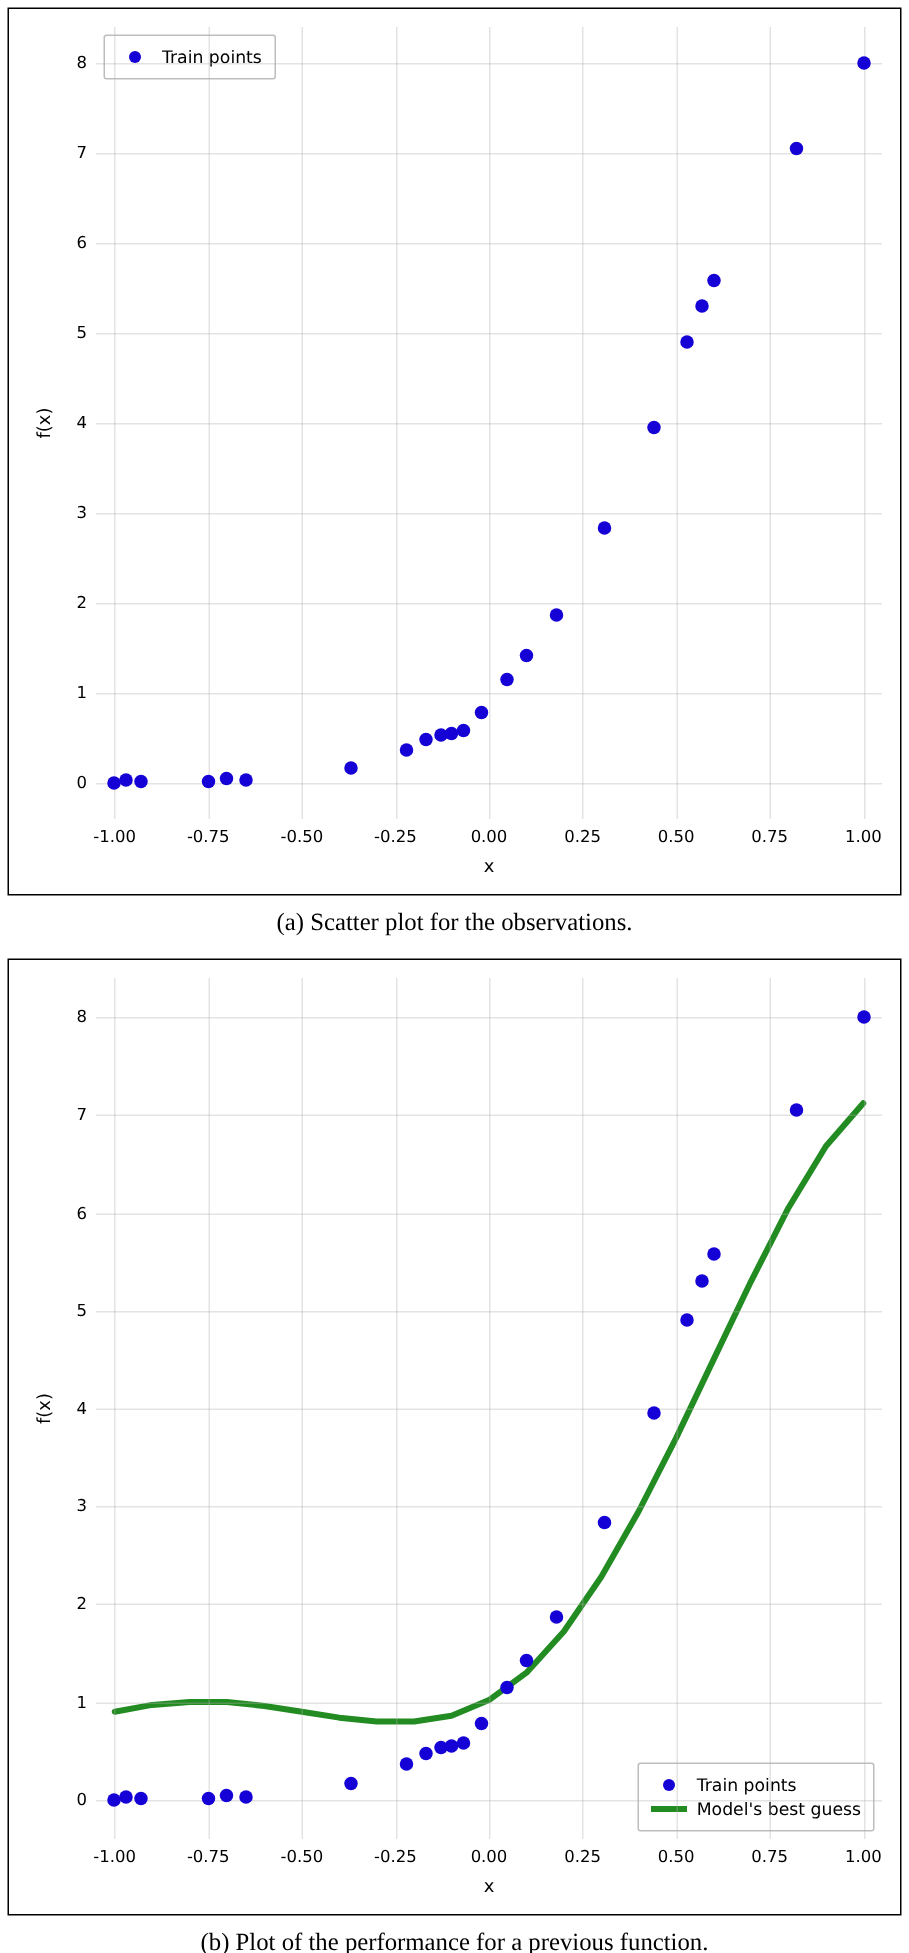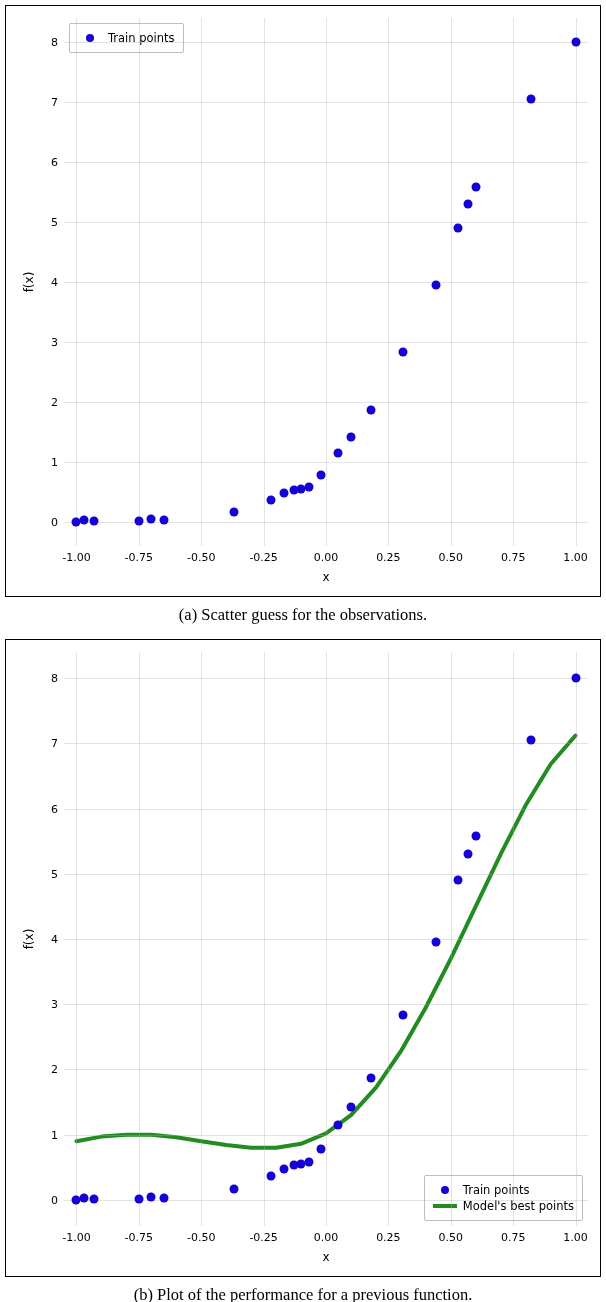--- a/index.html
+++ b/index.html
@@ -163,35 +163,35 @@
       <div class="point" style="left: 306.914px; bottom: 136.2px; background: rgb(21, 0, 213);"></div>
       <div class="point" style="left: 339.352px; bottom: 193.8px; background: rgb(21, 0, 213);"></div>
       <div class="point" style="left: 371.79px; bottom: 261px; background: rgb(21, 0, 213);"></div>
       <div class="point" style="left: 394.248px; bottom: 318px; background: rgb(21, 0, 213);"></div>
       <div class="point" style="left: 404.229px; bottom: 342px; background: rgb(21, 0, 213);"></div>
       <div class="point" style="left: 411.714px; bottom: 358.8px; background: rgb(21, 0, 213);"></div>
       <div class="point" style="left: 466.61px; bottom: 447px; background: rgb(21, 0, 213);"></div>
       <div class="point" style="left: 511.524px; bottom: 504px; background: rgb(21, 0, 213);"></div>
     </div>
 </div>
-<div class="caption">(a) Scatter guess for the observations.</div>
+<div class="caption">(a) Scatter plot for the observations.</div>
 
 <div class="chart-container chart-b">
   <div class="plot-area" id="plot-b">
     <svg class="curve" id="curve-b" viewBox="0 0 524 574">
         <path d="M12.5 489.2 L37.4 484.6 L62.4 482.7 L87.3 482.7 L112.3 485.3 L137.2 489.2 L162.2 493.1 L187.1 495.7 L212.1 495.7 L237.0 491.8 L262.0 481.4 L287.0 463.1 L311.9 435.7 L336.9 399.2 L361.8 355.5 L386.8 306.6 L411.7 254.4 L436.7 202.2 L461.6 153.3 L486.6 112.2 L511.5 83.5 " stroke="#228B22" stroke-width="4" fill="none" stroke-linecap="round" stroke-linejoin="round"></path>
       </svg>
     <div class="legend legend-b">
       <div class="legend-row">
         <span class="legend-dot"></span>
         <span>Train points</span>
       </div>
       <div class="legend-row">
         <span class="legend-line"></span>
-        <span>Model's best points</span>
+        <span>Model's best guess</span>
       </div>
     </div>
     <span class="axis-label-x">x</span>
     <span class="axis-label-y">f(x)</span>
   <div class="grid-line-v" style="left: 12.4762px;"></div>
       <div class="tick-label-x" style="left: 12.4762px;">-1.00</div>
       <div class="grid-line-v" style="left: 74.8571px;"></div>
       <div class="tick-label-x" style="left: 74.8571px;">-0.75</div>
       <div class="grid-line-v" style="left: 137.238px;"></div>
       <div class="tick-label-x" style="left: 137.238px;">-0.50</div>

